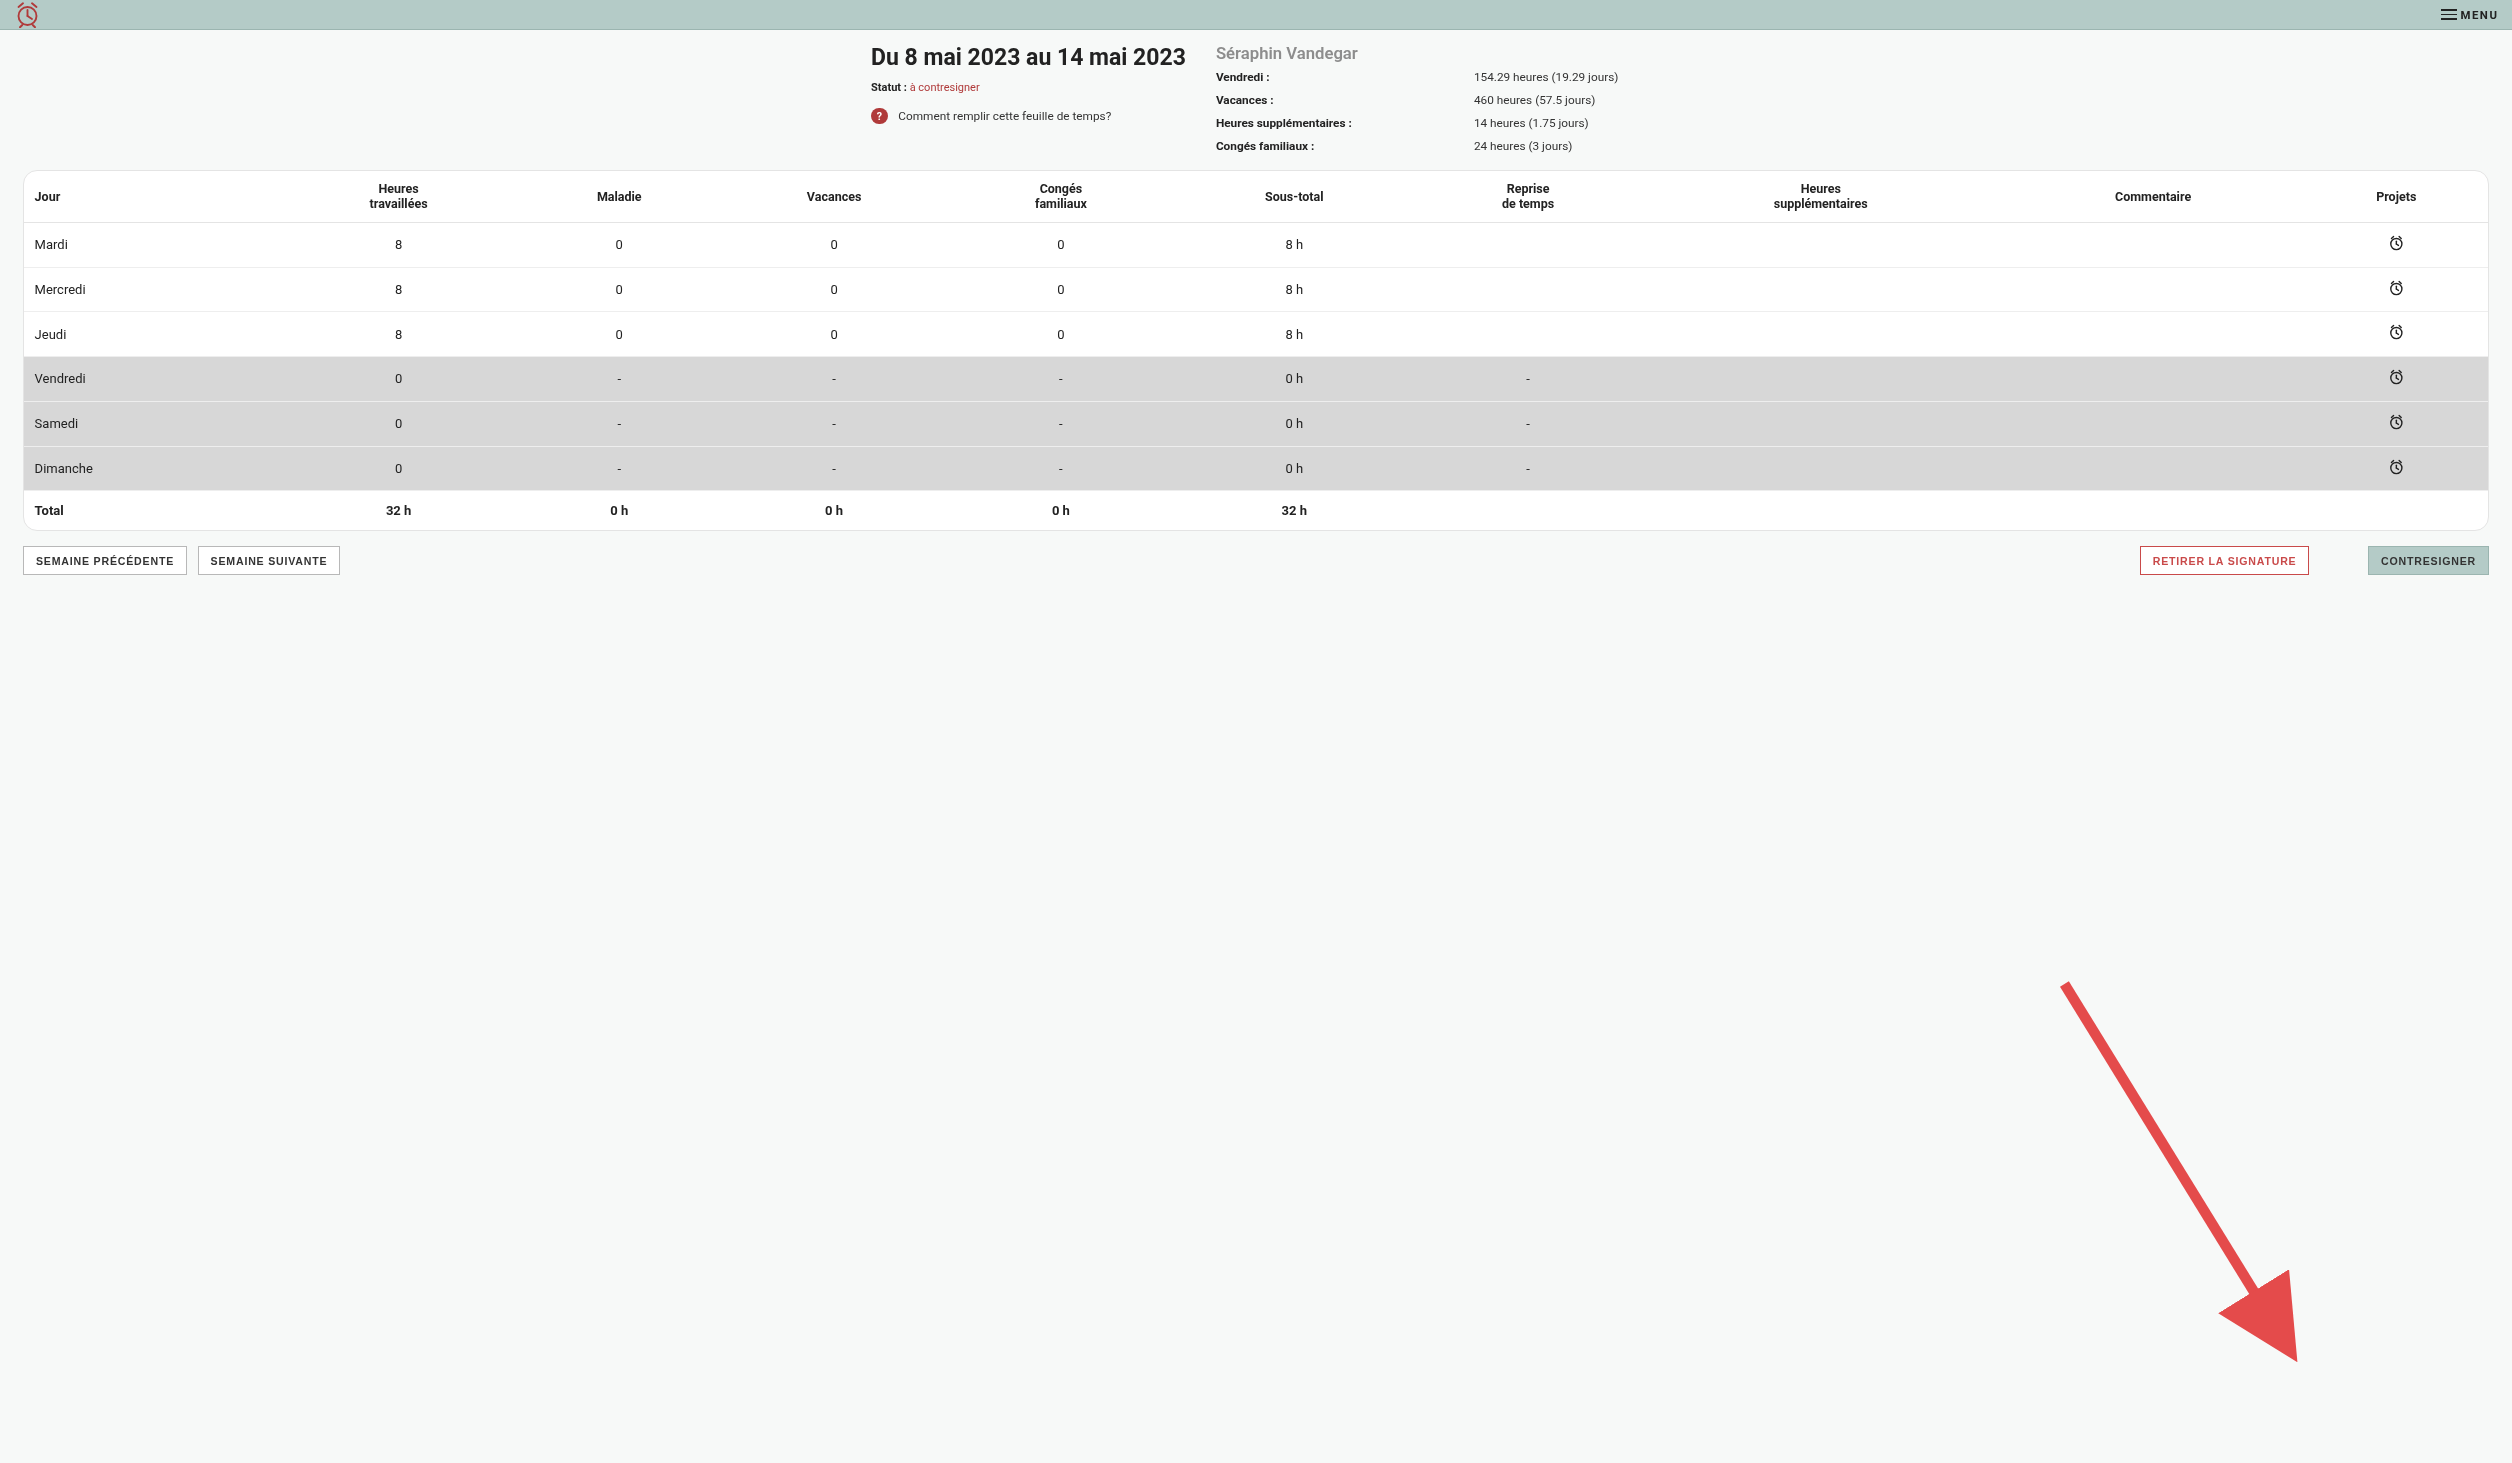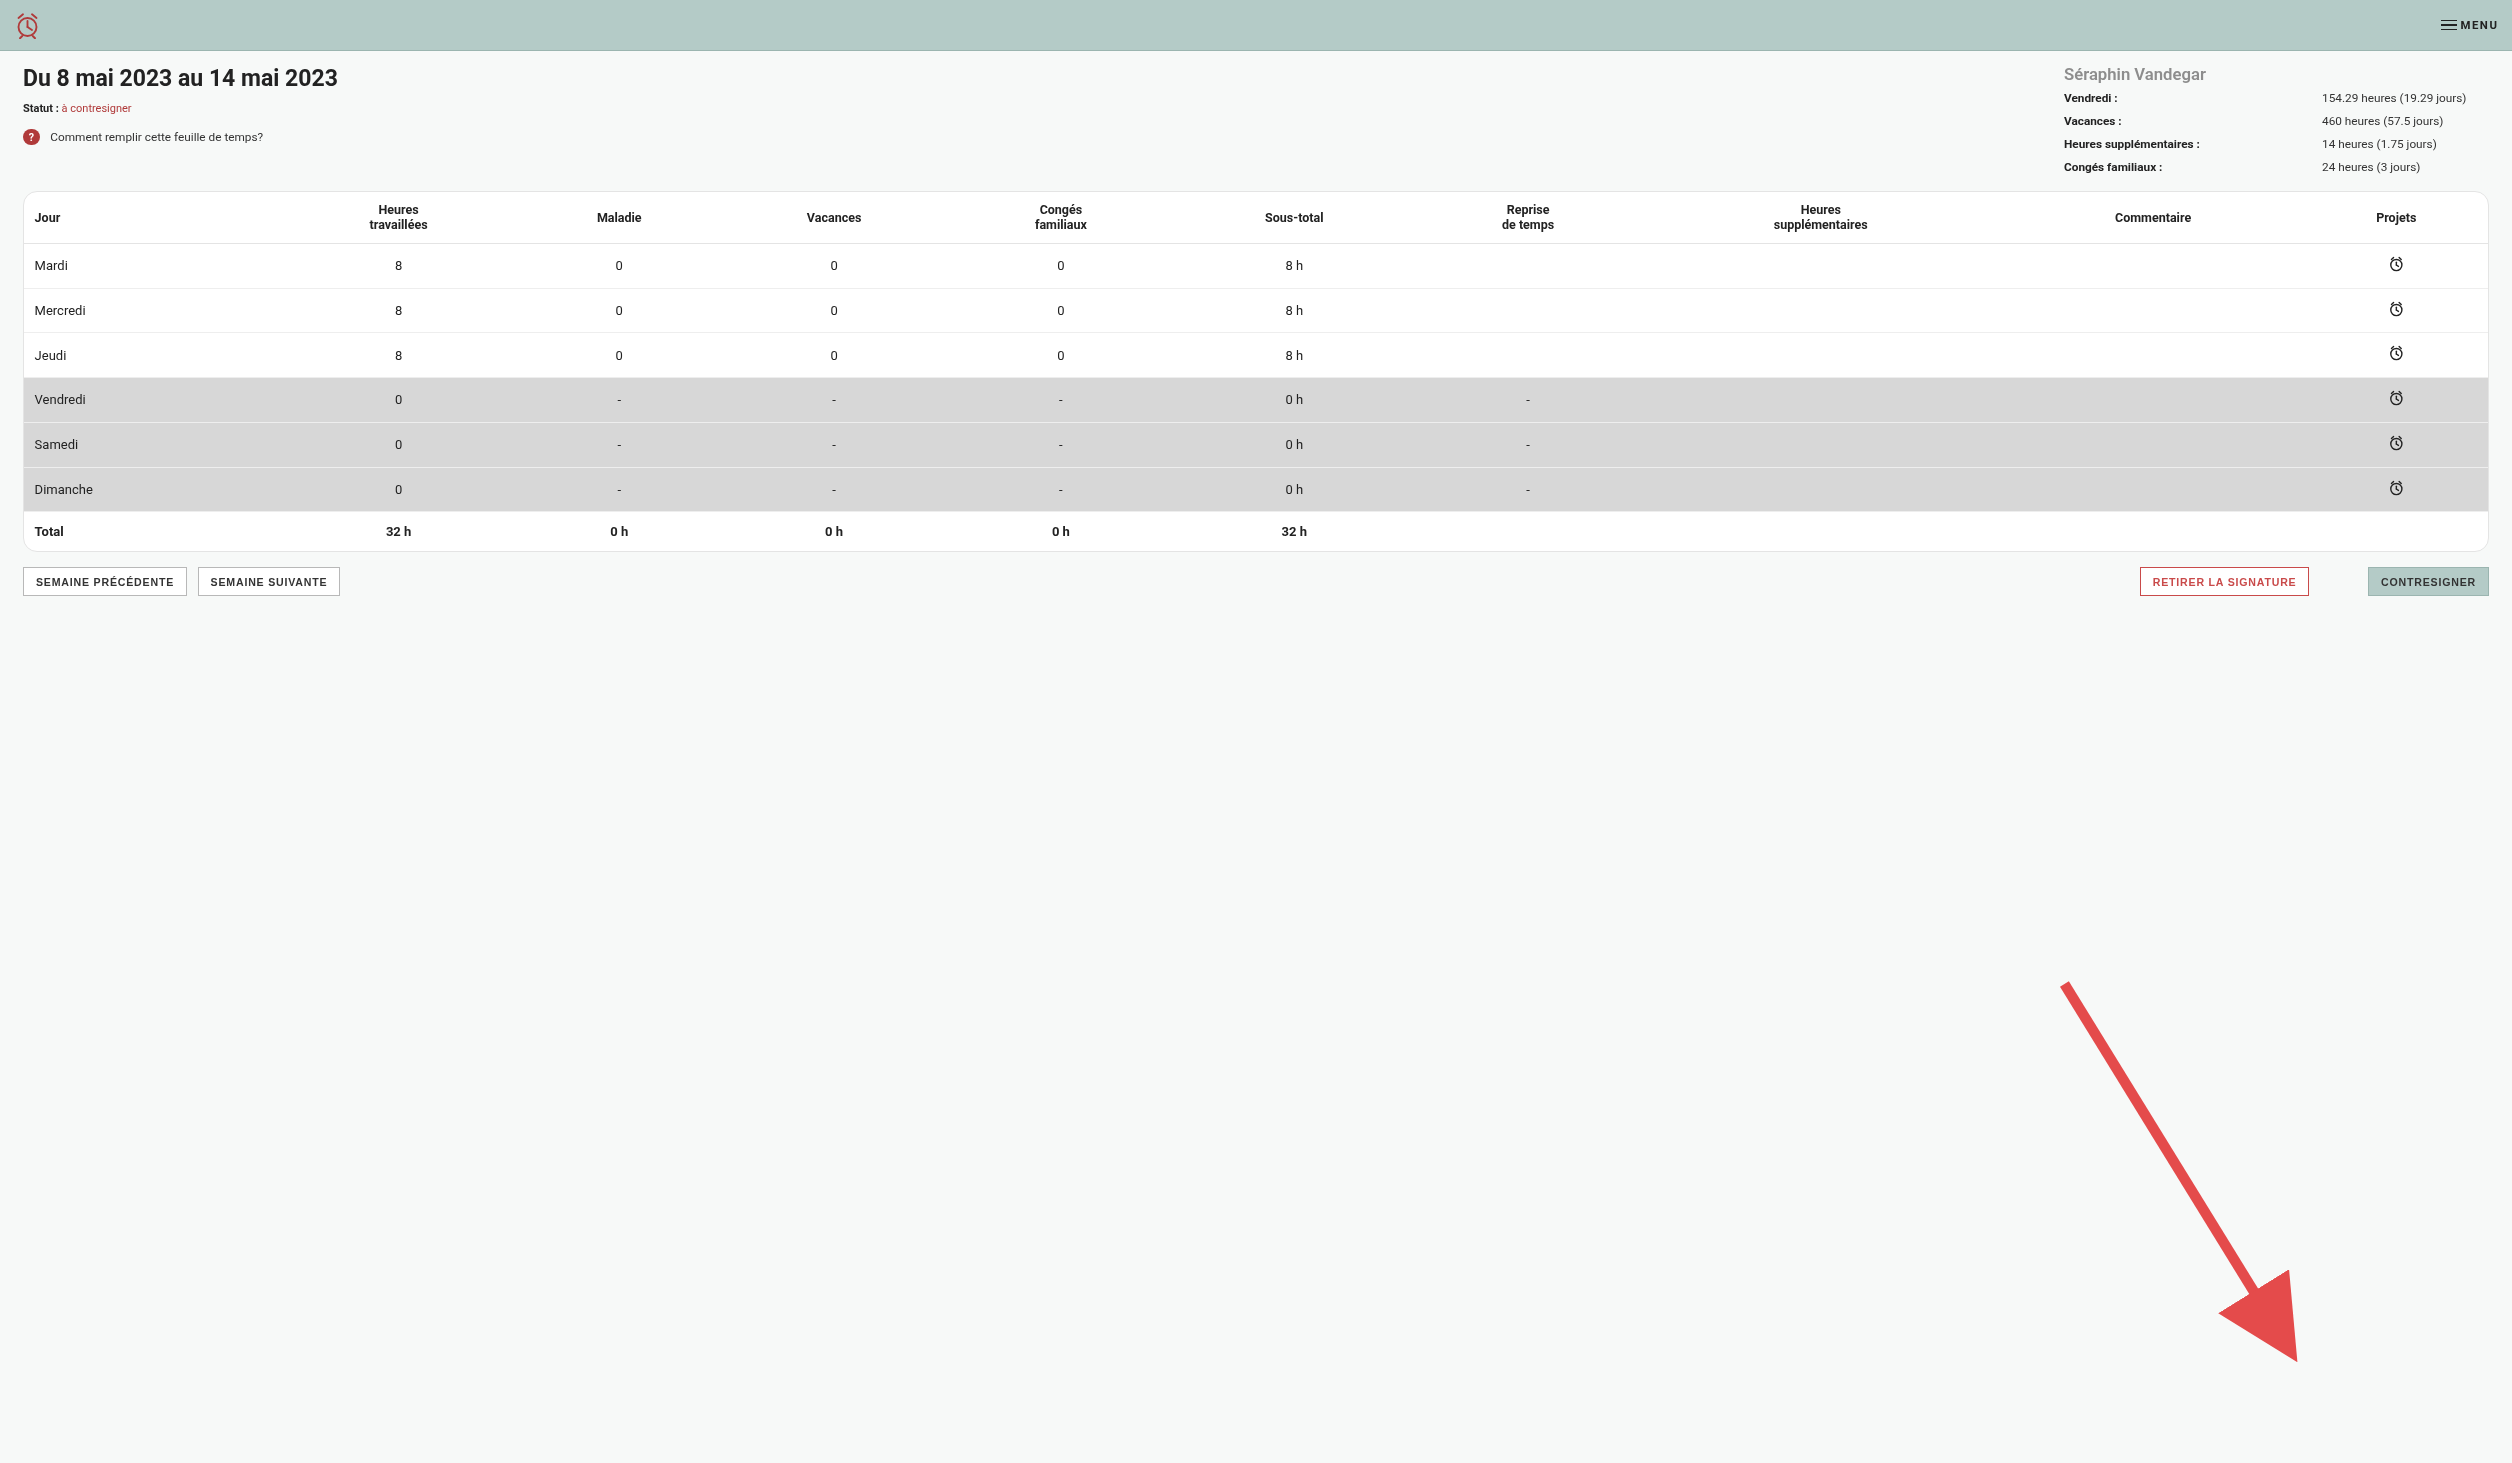--- a/index.html
+++ b/index.html
@@ -4,21 +4,21 @@
 <style>
 * { box-sizing: border-box; margin: 0; padding: 0; }
 body {
   font-family: -apple-system, BlinkMacSystemFont, "Segoe UI", Roboto, Helvetica, Arial, sans-serif;
   background: #f7f9f8;
   color: #222;
   font-size: 12px;
 }
 .topbar {
   background: #b4cbc7;
-  height: 51px;
+  height: 30px;
   display: flex;
   align-items: center;
   justify-content: space-between;
   padding: 0 13.6px;
   border-bottom: 0.8px solid #9bb5b0;
 }
 .logo svg { display: block; }
 .menu-btn {
   display: flex;
   align-items: center;
@@ -27,21 +27,21 @@
   letter-spacing: 1.5px;
   font-size: 11.4px;
   color: #222;
   cursor: pointer;
 }
 .menu-icon { width: 16.7px; height: 10.6px; display: flex; flex-direction: column; justify-content: space-between; }
 .menu-icon span { display: block; height: 1.5px; background: #222; width: 100%; }
 
 .content { padding: 13.6px 23px 23px 23px; }
 
-.header-row { display: flex; justify-content: space-between; align-items: flex-start; gap: 30px; }
+.header-row { display: flex; justify-content: center; align-items: flex-start; gap: 30px; }
 .left-head h1 { font-size: 23px; font-weight: 700; margin-bottom: 10.6px; color: #222; }
 .status-line { font-size: 11px; margin-bottom: 13.6px; }
 .status-label { font-weight: 700; }
 .status-value { color: #b03a3a; }
 .help-row { display: flex; align-items: center; gap: 10.6px; font-size: 11.8px; color: #333; }
 .help-icon {
   width: 16.7px; height: 16.7px; border-radius: 50%; background: #b03a3a; color: #fff;
   display: flex; align-items: center; justify-content: center; font-weight: 700; font-size: 10.6px;
 }
 

